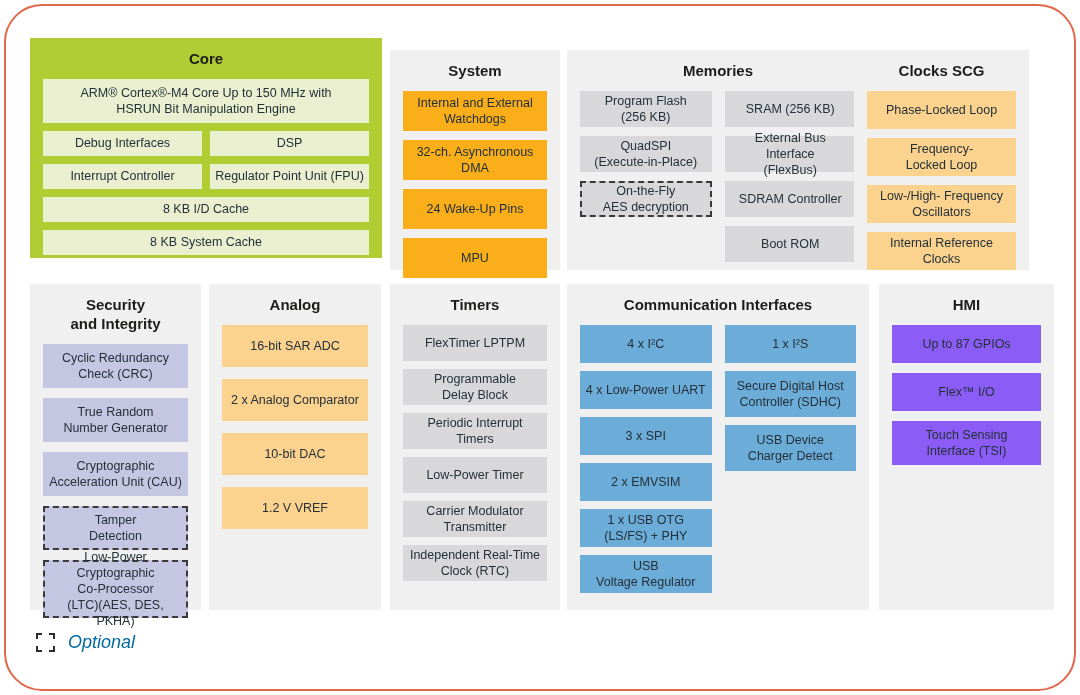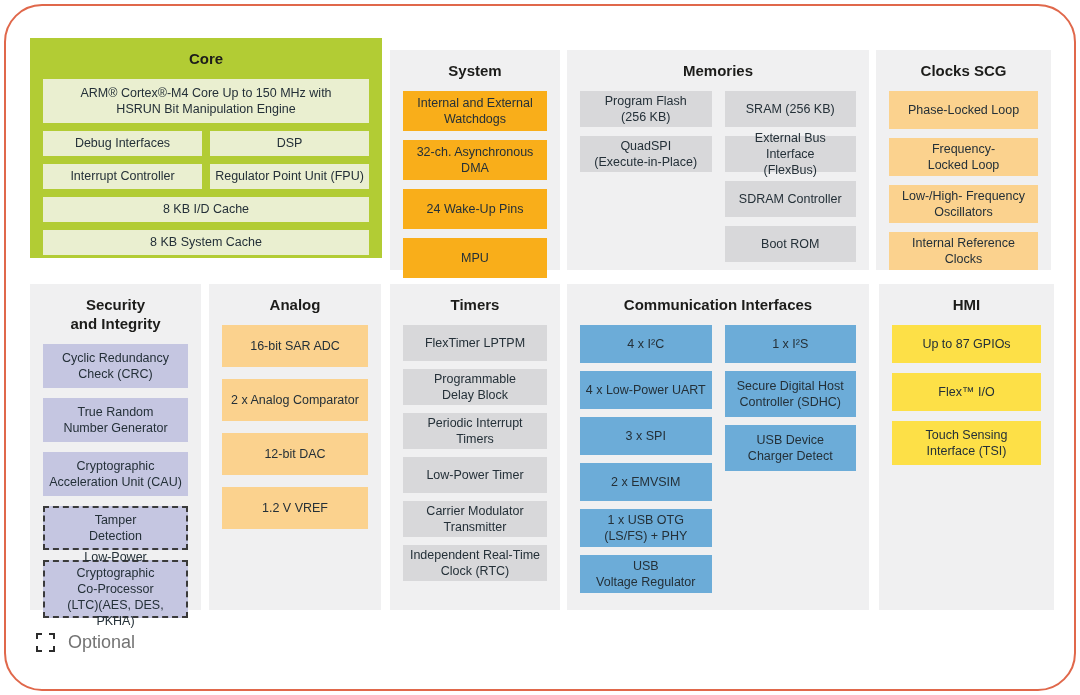--- a/index.html
+++ b/index.html
@@ -39,27 +39,27 @@
   }
   .optional { border: 2px dashed #3A3A3A; }
 
   
   .c-greenlight { background: #EAEFD0; }
   .c-orange     { background: #F9AE1A; }
   .c-orangelight{ background: #FBD28E; }
   .c-gray       { background: #D8D8DA; }
   .c-lavender   { background: #C5C6E1; }
   .c-blue       { background: #6CACD8; }
-  .c-pink       { background: #fde047; }
+  .c-pink       { background: #8b5cf6; }
 
   
   .sec-core     { left: 24px;  top: 32px;  width: 352px; height: 220px; background: #B2CC34; }
   .sec-system   { left: 384px; top: 44px;  width: 170px; height: 220px; }
   .sec-memories { left: 561px; top: 44px;  width: 302px; height: 220px; }
-  .sec-clocks   { left: 870px; top: 44px;  width: 175px; height: 220px; }
+  .sec-clocks   { left: 848px; top: 44px;  width: 175px; height: 220px; }
   .sec-security { left: 24px;  top: 278px; width: 171px; height: 326px; }
   .sec-analog   { left: 203px; top: 278px; width: 172px; height: 326px; }
   .sec-timers   { left: 384px; top: 278px; width: 170px; height: 326px; }
   .sec-comm     { left: 561px; top: 278px; width: 302px; height: 326px; }
   .sec-hmi      { left: 873px; top: 278px; width: 175px; height: 326px; }
 
   
   .core-grid { display: grid; grid-template-columns: 1fr 1fr; gap: 8px; }
   .core-grid .full { grid-column: 1 / span 2; }
   .core-grid .blk { min-height: 25px; }
@@ -83,21 +83,21 @@
   .sec-hmi .stack    { gap: 10px; }
 
   .legend {
     position: absolute; left: 30px; top: 626px;
     display: flex; align-items: center; gap: 13px;
   }
   .legend-box {
     width: 19px; height: 19px;
     border: 2px dashed #2c2c2c; background: #ffffff;
   }
-  .legend-label { font-size: 18px; color: #737373; }
+  .legend-label { font-size: 18px; color: #0369a1; font-style: italic; }
 </style>
 </head>
 <body>
 
 <div class="frame">
 
   <section class="panel sec-core">
     <h3>Core</h3>
     <div class="core-grid">
       <div class="blk c-greenlight full h2">ARM® Cortex®-M4 Core Up to 150 MHz with
@@ -124,20 +124,22 @@
   </section>
 
   <section class="panel sec-memories">
     <h3>Memories</h3>
     <div class="cols">
       <div class="stack">
         <div class="blk c-gray">Program Flash
 (256 KB)</div>
         <div class="blk c-gray">QuadSPI
 (Execute-in-Place)</div>
+        <div class="blk c-gray optional">On-the-Fly
+AES decryption</div>
       </div>
       <div class="stack">
         <div class="blk c-gray">SRAM (256 KB)</div>
         <div class="blk c-gray">External Bus Interface
 (FlexBus)</div>
         <div class="blk c-gray">SDRAM Controller</div>
         <div class="blk c-gray">Boot ROM</div>
       </div>
     </div>
   </section>
@@ -171,21 +173,21 @@
 Co-Processor
 (LTC)(AES, DES, PKHA)</div>
     </div>
   </section>
 
   <section class="panel sec-analog">
     <h3>Analog</h3>
     <div class="stack">
       <div class="blk c-orangelight">16-bit SAR ADC</div>
       <div class="blk c-orangelight">2 x Analog Comparator</div>
-      <div class="blk c-orangelight">12-bit DAC</div>
+      <div class="blk c-orangelight">10-bit DAC</div>
       <div class="blk c-orangelight">1.2 V VREF</div>
     </div>
   </section>
 
   <section class="panel sec-timers">
     <h3>Timers</h3>
     <div class="stack">
       <div class="blk c-gray">FlexTimer LPTPM</div>
       <div class="blk c-gray">Programmable
 Delay Block</div>

